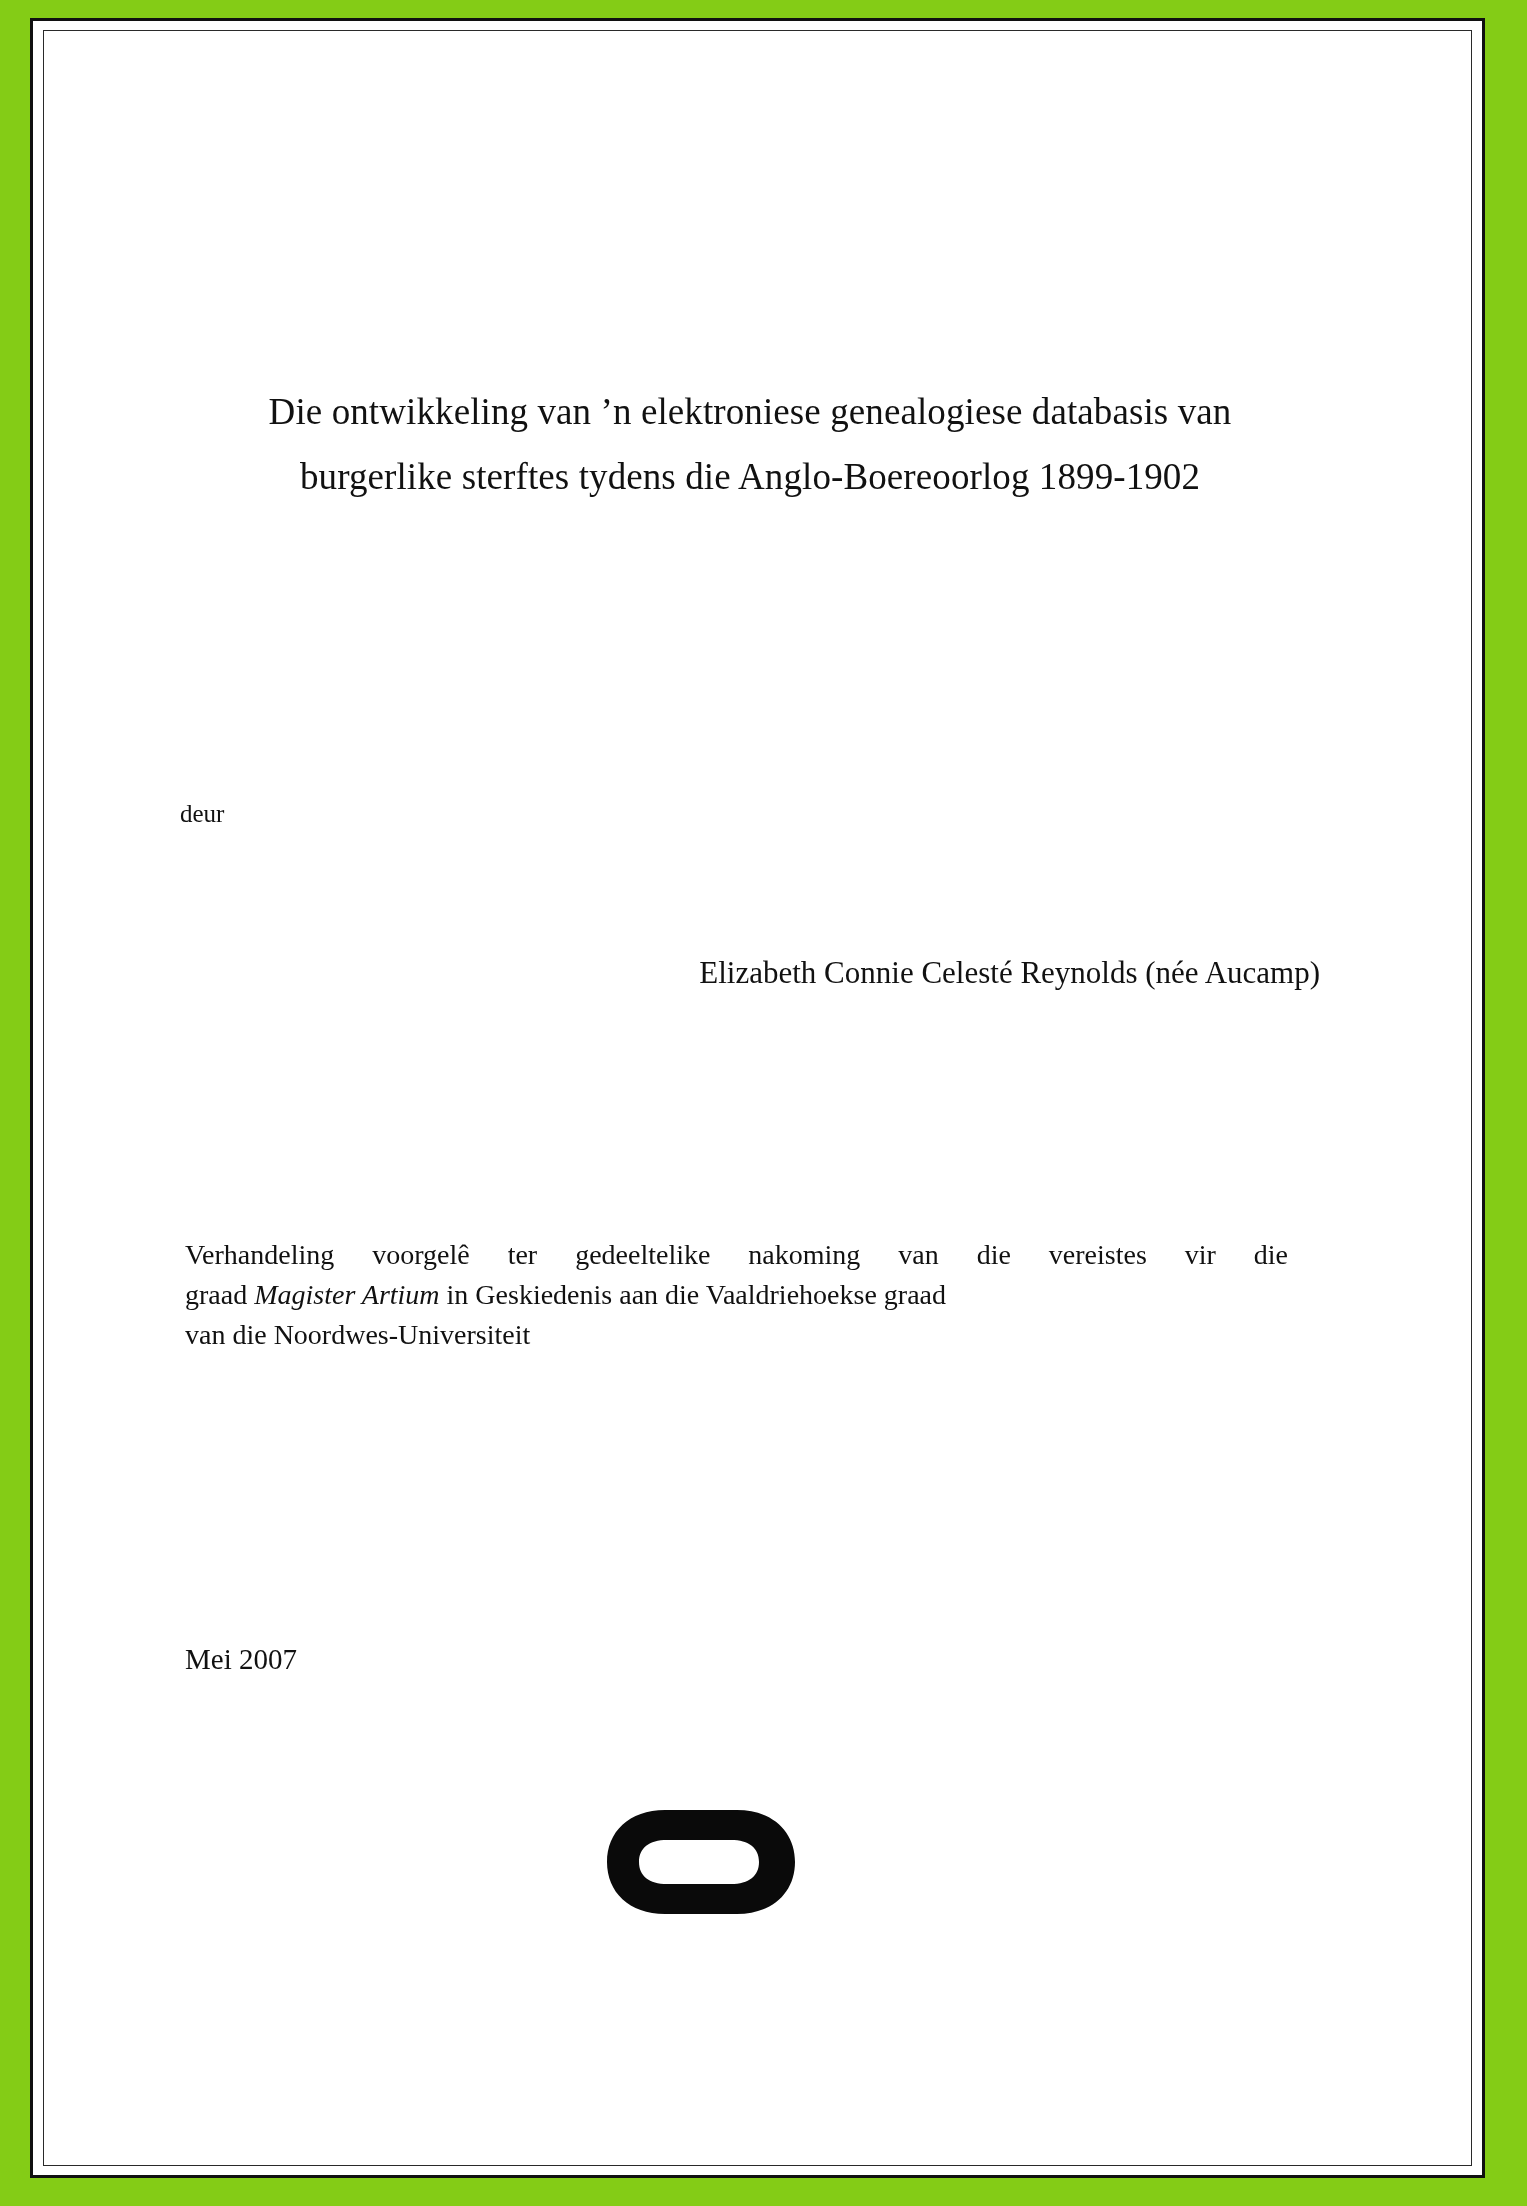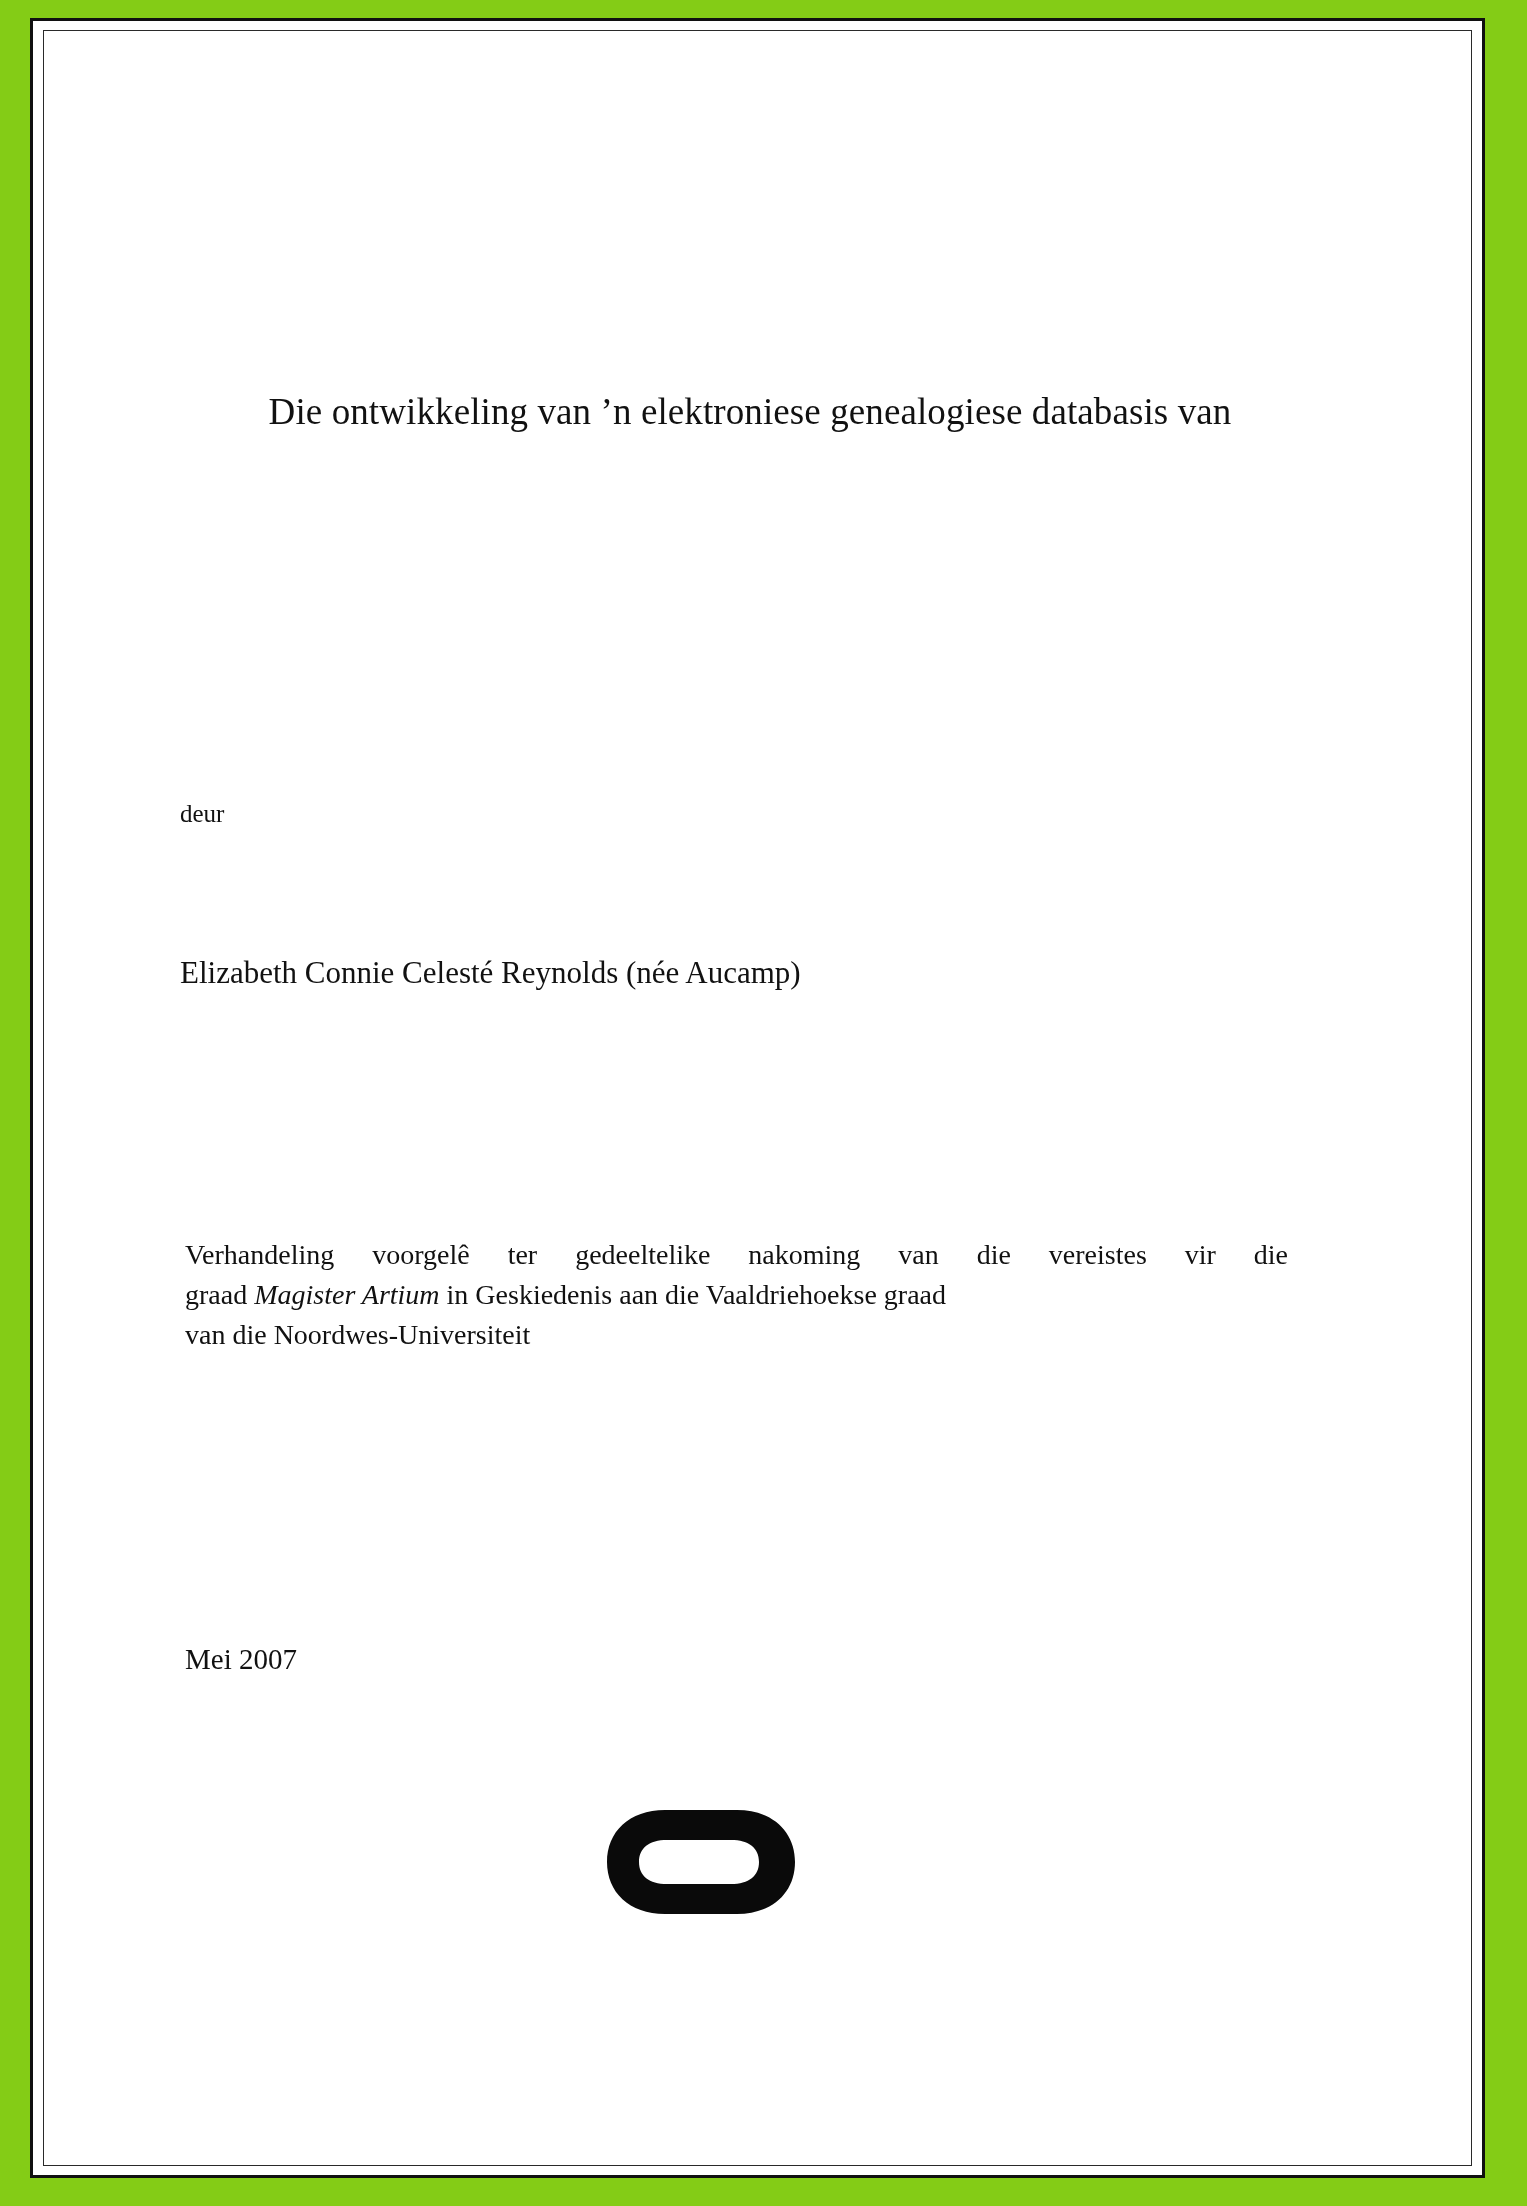--- a/index.html
+++ b/index.html
@@ -71,21 +71,21 @@
     top: 740px;
     width: 1140px;
     font-size: 25px;
   }
 
   .author {
     position: absolute;
     left: 30px;
     top: 895px;
     width: 1140px;
-    text-align: left;
+    text-align: right;
     font-size: 31px;
   }
 
   .abstract-block {
     position: absolute;
     left: 35px;
     top: 1175px;
     width: 1103px;
     font-size: 28px;
     line-height: 1.42;
@@ -145,20 +145,21 @@
 
 <div class="page">
   <div class="scan-border">
     <div class="scan-border-inner"></div>
   </div>
 
   <div class="content">
 
     <div class="title">
       <div>Die ontwikkeling van ’n elektroniese genealogiese databasis van</div>
+      <div>burgerlike sterftes tydens die Anglo-Boereoorlog 1899-1902</div>
     </div>
 
     <div class="deur">deur</div>
 
     <div class="author">Elizabeth Connie Celesté Reynolds (née Aucamp)</div>
 
     <div class="abstract-block">
       <div class="abstract-line-1">Verhandeling voorgelê ter gedeeltelike nakoming van die vereistes vir die</div>
       <div class="abstract-line-2"><span>graad </span><em>Magister Artium</em><span> in Geskiedenis aan die Vaaldriehoekse graad</span></div>
       <div class="abstract-line-3">van die Noordwes-Universiteit</div>

